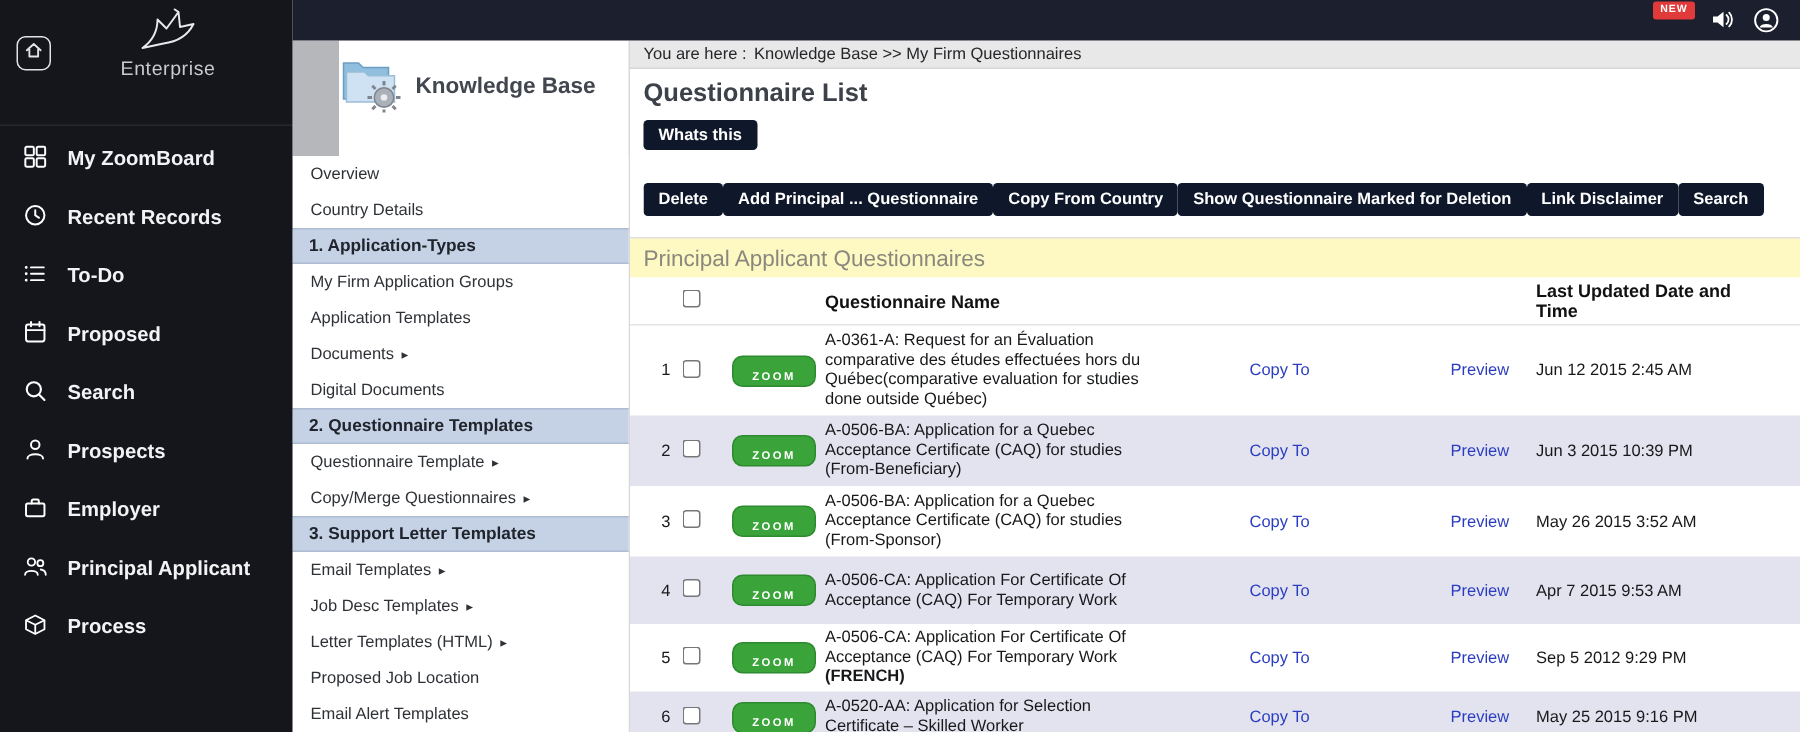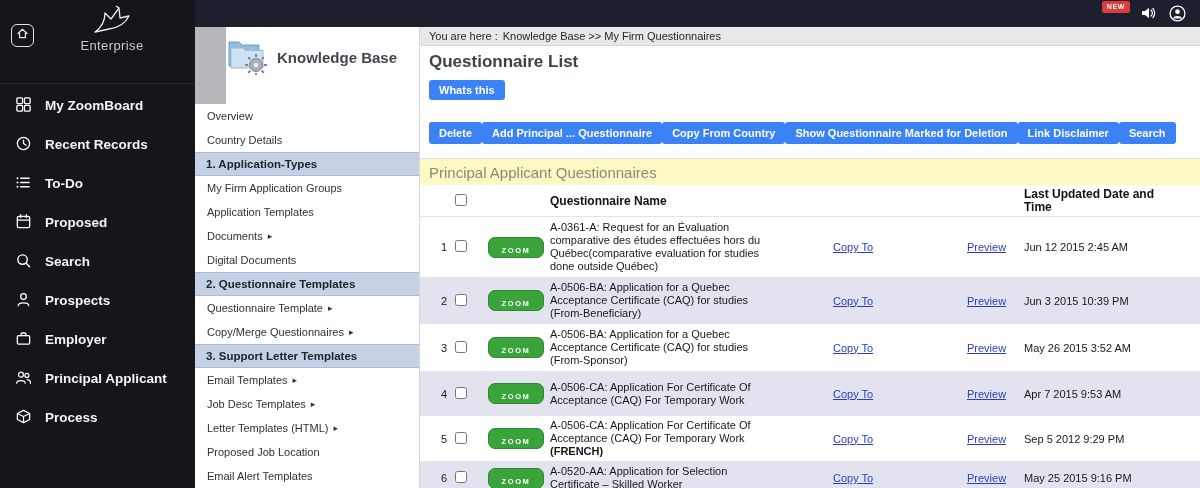--- a/index.html
+++ b/index.html
@@ -39,21 +39,21 @@
   .kb-item .arrow { font-size:9px; margin-left:5px; color:#2e3237; }
   .kb-sec { height:24px; display:flex; align-items:center; padding-left:11px; font-size:11.5px;
             font-weight:bold; color:#20242c; background:#c5d2e5; border-top:1px solid #adbcd3;
             border-bottom:1px solid #adbcd3; cursor:pointer; white-space:nowrap; }
 
   
   .main { position:absolute; left:420px; top:27px; right:0; height:477px; background:#fff; overflow:hidden; }
   .breadcrumb { height:19px; background:#e8e8e8; border-bottom:1px solid #d5d5d5; display:flex;
                 align-items:center; gap:5px; padding-left:9px; font-size:11px; color:#26262a; }
   .page-title { margin:6px 0 0 9px; font-size:17px; font-weight:600; color:#3c414a; line-height:20px; }
-  .btn { display:inline-flex; align-items:center; justify-content:center; background:#3b82f6; color:#fff;
+  .btn { display:inline-flex; align-items:center; justify-content:center; background:#0f172a; color:#fff;
          font-size:11px; font-weight:bold; font-family:inherit; border:none; border-radius:3px;
          padding:0 10px; cursor:pointer; white-space:nowrap; }
   .whats-btn { height:20px; margin:8px 0 0 9px; }
   .toolbar { margin:22px 0 0 9px; display:flex; gap:0; height:22px; overflow:hidden; }
   .toolbar .btn { height:22px; }
   .section-band { margin-top:14px; height:27px; background:#fef9c3; border-top:1px solid #e0e0e0;
                   display:flex; align-items:center; padding-left:9px; font-size:15px; color:#8a887d; }
 
   
   .trow { display:grid; grid-template-columns:32px 22px 76px 278px 134px 60px 1fr;
@@ -63,21 +63,21 @@
   .th-date { font-weight:bold; font-size:12px; color:#111; line-height:13px; max-width:150px; padding-left:2px; }
   .r-alt { background:#e3e3f0; }
   .rh1 { min-height:60px; } .rh2 { min-height:47px; } .rh3 { min-height:45px; } .rh4 { min-height:34px; }
   .cell-num { text-align:right; padding-right:5px; }
   .cell-chk input { width:12px; height:12px; margin-left:3px; cursor:pointer; }
   .zoom-badge { display:inline-block; width:56px; margin-left:14px; background:#3aa33a; border:1px solid #2e8a2e;
                 color:#fff; font-size:7.5px; font-weight:bold; letter-spacing:1.6px; text-align:center;
                 padding:8px 0 2px; border-radius:7px; }
   .cell-name { padding-right:60px; line-height:13px; }
   .cell-name b { font-weight:bold; }
-  .link { color:#2a3dc0; text-decoration:underline; margin-left:5px; cursor:pointer; }
+  .link { color:#2a3dc0; margin-left:5px; cursor:pointer; }
   .cell-date { padding-left:2px; white-space:nowrap; }
 </style>
 </head>
 <body>
 
 <div class="sidebar">
   <div class="home-btn">
     <span>
       <svg width="15" height="15" viewBox="0 0 18 18" fill="none" stroke="#e2e3e6" stroke-width="1.5" stroke-linecap="round" stroke-linejoin="round">
         <path d="M3.5 9 L9 4 l5.5 5 M5.5 8 v6 h7 V8"></path>

